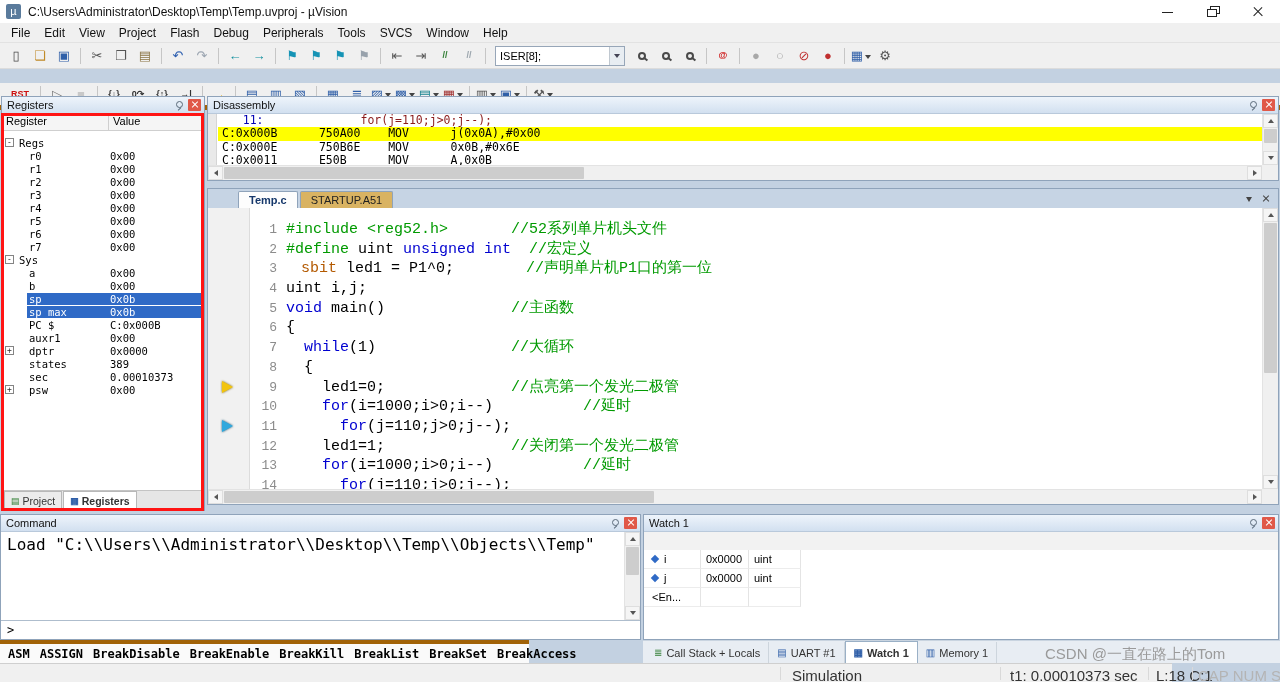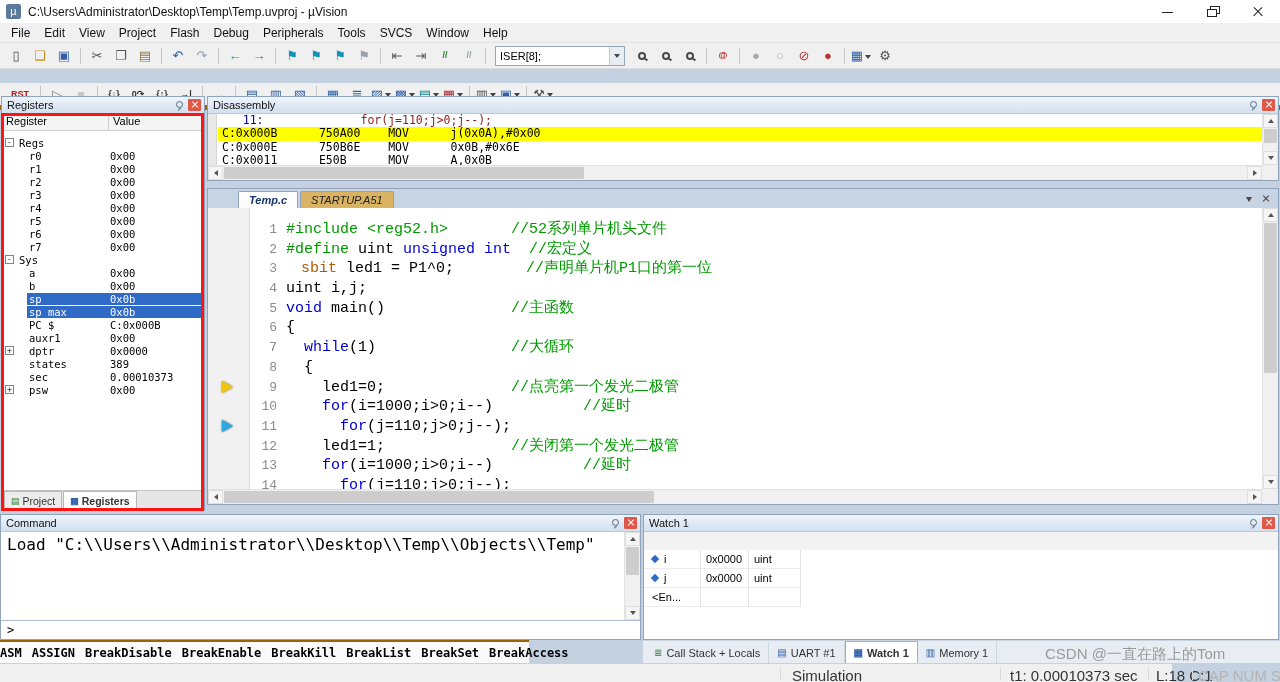--- a/index.html
+++ b/index.html
@@ -89,21 +89,21 @@
   
   #disasm-panel{left:207px;top:96px;width:1072px;height:85px;}
   #dis-strip{position:absolute;left:0;top:17px;bottom:15px;width:9px;background:#e9e9e9;border-right:1px solid #d5d5d5;}
   #disasm-rows{position:absolute;left:10px;top:17px;right:16px;bottom:15px;overflow:hidden;}
   .drow{height:13.4px;line-height:13.4px;font-family:"DejaVu Sans Mono",monospace;font-size:11.5px;white-space:pre;padding-left:4px;}
   .drow.hl{background:var(--exec_highlight);}
   .dsg-p{color:#000;} .dsg-ln{color:var(--disasm_linenum);} .dsg-src{color:var(--disasm_src);}
 
   
   #editor-panel{left:207px;top:188px;width:1072px;height:317px;background:#c6d4e4;}
-  #etabs{position:absolute;left:0;top:0;right:0;height:19px;background:#c6d4e4;display:flex;padding-left:30px;font-style:italic;}
+  #etabs{position:absolute;left:0;top:0;right:0;height:19px;background:#c6d4e4;display:flex;padding-left:30px;}
   .etab{height:17px;margin-top:2px;display:flex;align-items:center;padding:0 10px;font-size:11px;border:1px solid #8fa3ba;border-bottom:none;border-radius:2px 2px 0 0;margin-right:2px;background:#dce6f0;color:#222;white-space:nowrap;}
   .etab.active{background:#fdfdfd;font-weight:bold;color:#16386b;}
   .etab.modified{background:var(--modified_tab);}
   .etbtn{position:absolute;top:4px;width:14px;height:12px;display:flex;align-items:center;justify-content:center;}
   #etab-menu{right:22px;} #etab-menu::before{content:"";width:0;height:0;border:3.5px solid transparent;border-top:5px solid #444;margin-top:4px;}
   #etab-close{right:5px;position:absolute;}
   #etab-close::before,#etab-close::after{content:"";position:absolute;left:3px;top:5.4px;width:8px;height:1.2px;background:#444;}
   #etab-close::before{transform:rotate(45deg);} #etab-close::after{transform:rotate(-45deg);}
   #ebody{position:absolute;left:0;top:19px;right:16px;bottom:15px;background:#fff;overflow:hidden;padding-top:12px;}
   #emargin{position:absolute;left:0;top:0;bottom:0;width:42px;background:#f1f1f1;border-right:1px solid #dcdcdc;}
@@ -114,21 +114,21 @@
   .marker{position:absolute;left:14px;width:0;height:0;border-top:6px solid transparent;border-bottom:6px solid transparent;z-index:5;}
   .mk-cur{border-left:11px solid #f2c40e;filter:drop-shadow(0 0 1px #7a6200);}
   .mk-dis{border-left:11px solid #2fa8dd;filter:drop-shadow(0 0 1px #14506e);}
 
   
   #cmd-panel{left:0;top:514px;width:641px;height:126px;}
   #cmd-body{position:absolute;left:0;top:17px;right:0;bottom:19px;background:#fff;overflow:hidden;}
   #cmd-log{padding:3px 6px;font-family:"DejaVu Sans Mono",monospace;font-size:16px;white-space:pre;}
   #cmd-input{position:absolute;left:0;right:0;bottom:0;height:19px;border-top:1px solid #aebdcd;background:#fff;display:flex;align-items:center;}
   #cmd-prompt{font-family:"DejaVu Sans Mono",monospace;font-size:12px;padding-left:6px;}
-  #fnbar{left:0;top:640px;width:529px;height:23px;background:#fafafa;border-top:2px solid #a16207;display:flex;align-items:center;}
+  #fnbar{left:0;top:640px;width:529px;height:23px;background:#fafafa;border-top:4px solid #a16207;display:flex;align-items:center;padding-left:8px;}
   .fnword{font-family:"DejaVu Sans Mono",monospace;font-size:12px;font-weight:bold;margin-right:10px;white-space:nowrap;}
 
   
   #watch-panel{left:643px;top:514px;width:636px;height:126px;}
   #watch-head{position:absolute;left:0;top:17px;right:0;height:18px;display:flex;font-size:11px;background:#f2f2f2;}
   .wh{padding:2px 5px;border-right:1px solid #d8d8d8;border-bottom:1px solid #d8d8d8;background:#f2f2f2;margin-top:33px;}
   .wh.c1{width:57px;flex:none;} .wh.c2{width:48px;flex:none;} .wh.c3{width:52px;flex:none;} .wh.cf{flex:1;border-right:none;}
   #watch-rows{position:absolute;left:0;top:35px;right:0;bottom:0;background:#fff;overflow:hidden;}
   .wrow{display:flex;height:19px;font-size:11px;align-items:stretch;}
   .wc{border-right:1px solid #e4e4e4;border-bottom:1px solid #ececec;display:flex;align-items:center;padding:0 5px;white-space:nowrap;overflow:hidden;}

